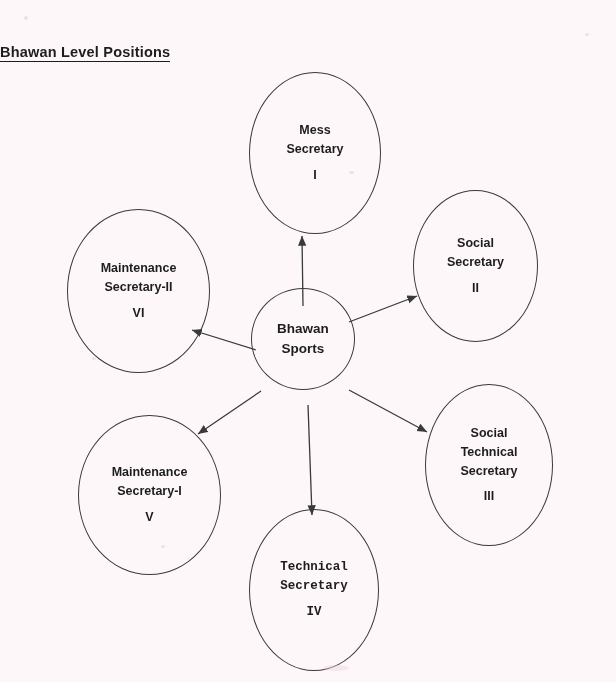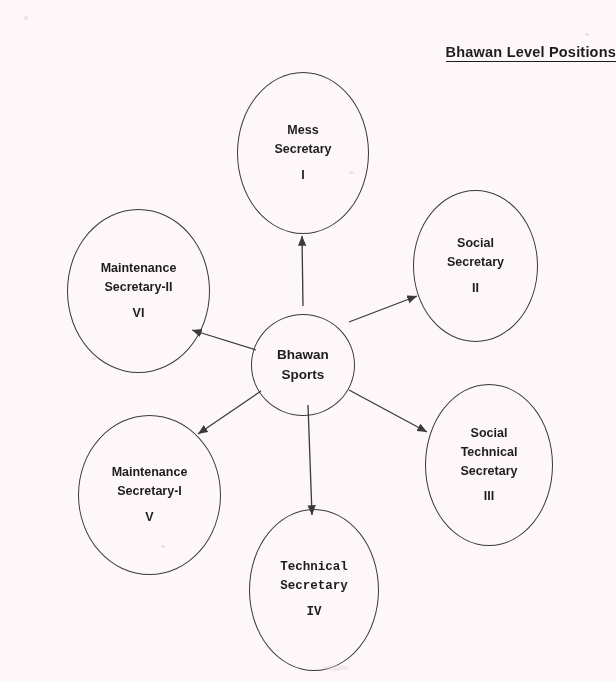--- a/index.html
+++ b/index.html
@@ -19,21 +19,21 @@
     left: 0;
     top: 0;
     width: 616px;
     height: 682px;
   }
   .title {
     position: absolute;
     left: 0;
     top: 44px;
     width: 616px;
-    text-align: right;
+    text-align: left;
     font-size: 14.5px;
     font-weight: bold;
     color: #1d1d1f;
     letter-spacing: 0.2px;
   }
   .title span {
     border-bottom: 1.5px solid #1d1d1f;
     padding-bottom: 1px;
   }
   .node {
@@ -81,21 +81,21 @@
 
   <line x1="308" y1="405" x2="312" y2="515" stroke="#3a3a3a" stroke-width="1.3" marker-end="url(#arrow)"></line>
 
   <line x1="261" y1="391" x2="198" y2="434" stroke="#3a3a3a" stroke-width="1.3" marker-end="url(#arrow)"></line>
 
   <line x1="256" y1="350" x2="192" y2="330" stroke="#3a3a3a" stroke-width="1.3" marker-end="url(#arrow)"></line>
 </svg>
 
 <div class="title"><span>Bhawan Level Positions</span></div>
 
-<div class="node" style="left:237px; top:72px; width:132px; height:162px;">
+<div class="node" style="left:249px; top:72px; width:132px; height:162px;">
   <span class="ln">Mess</span>
   <span class="ln">Secretary</span>
   <span class="ln num">I</span>
 </div>
 
 <div class="node" style="left:413px; top:190px; width:125px; height:152px;">
   <span class="ln">Social</span>
   <span class="ln">Secretary</span>
   <span class="ln num">II</span>
 </div>
@@ -118,21 +118,21 @@
   <span class="ln">Secretary-I</span>
   <span class="ln num">V</span>
 </div>
 
 <div class="node" style="left:67px; top:209px; width:143px; height:164px;">
   <span class="ln">Maintenance</span>
   <span class="ln">Secretary-II</span>
   <span class="ln num">VI</span>
 </div>
 
-<div class="node center" style="left:251px; top:314px; width:104px; height:102px;">
+<div class="node center" style="left:251px; top:288px; width:104px; height:102px;">
   <span class="ln">Bhawan</span>
   <span class="ln">Sports</span>
 </div>
 
 <div class="grain" style="left:24px; top:16px; width:4px; height:4px;"></div>
 <div class="grain" style="left:349px; top:171px; width:5px; height:3px;"></div>
 <div class="grain" style="left:92px; top:357px; width:4px; height:3px;"></div>
 <div class="grain" style="left:161px; top:545px; width:4px; height:3px;"></div>
 <div class="grain" style="left:323px; top:665px; width:26px; height:6px; opacity:0.35;"></div>
 <div class="grain" style="left:585px; top:33px; width:4px; height:3px;"></div>

